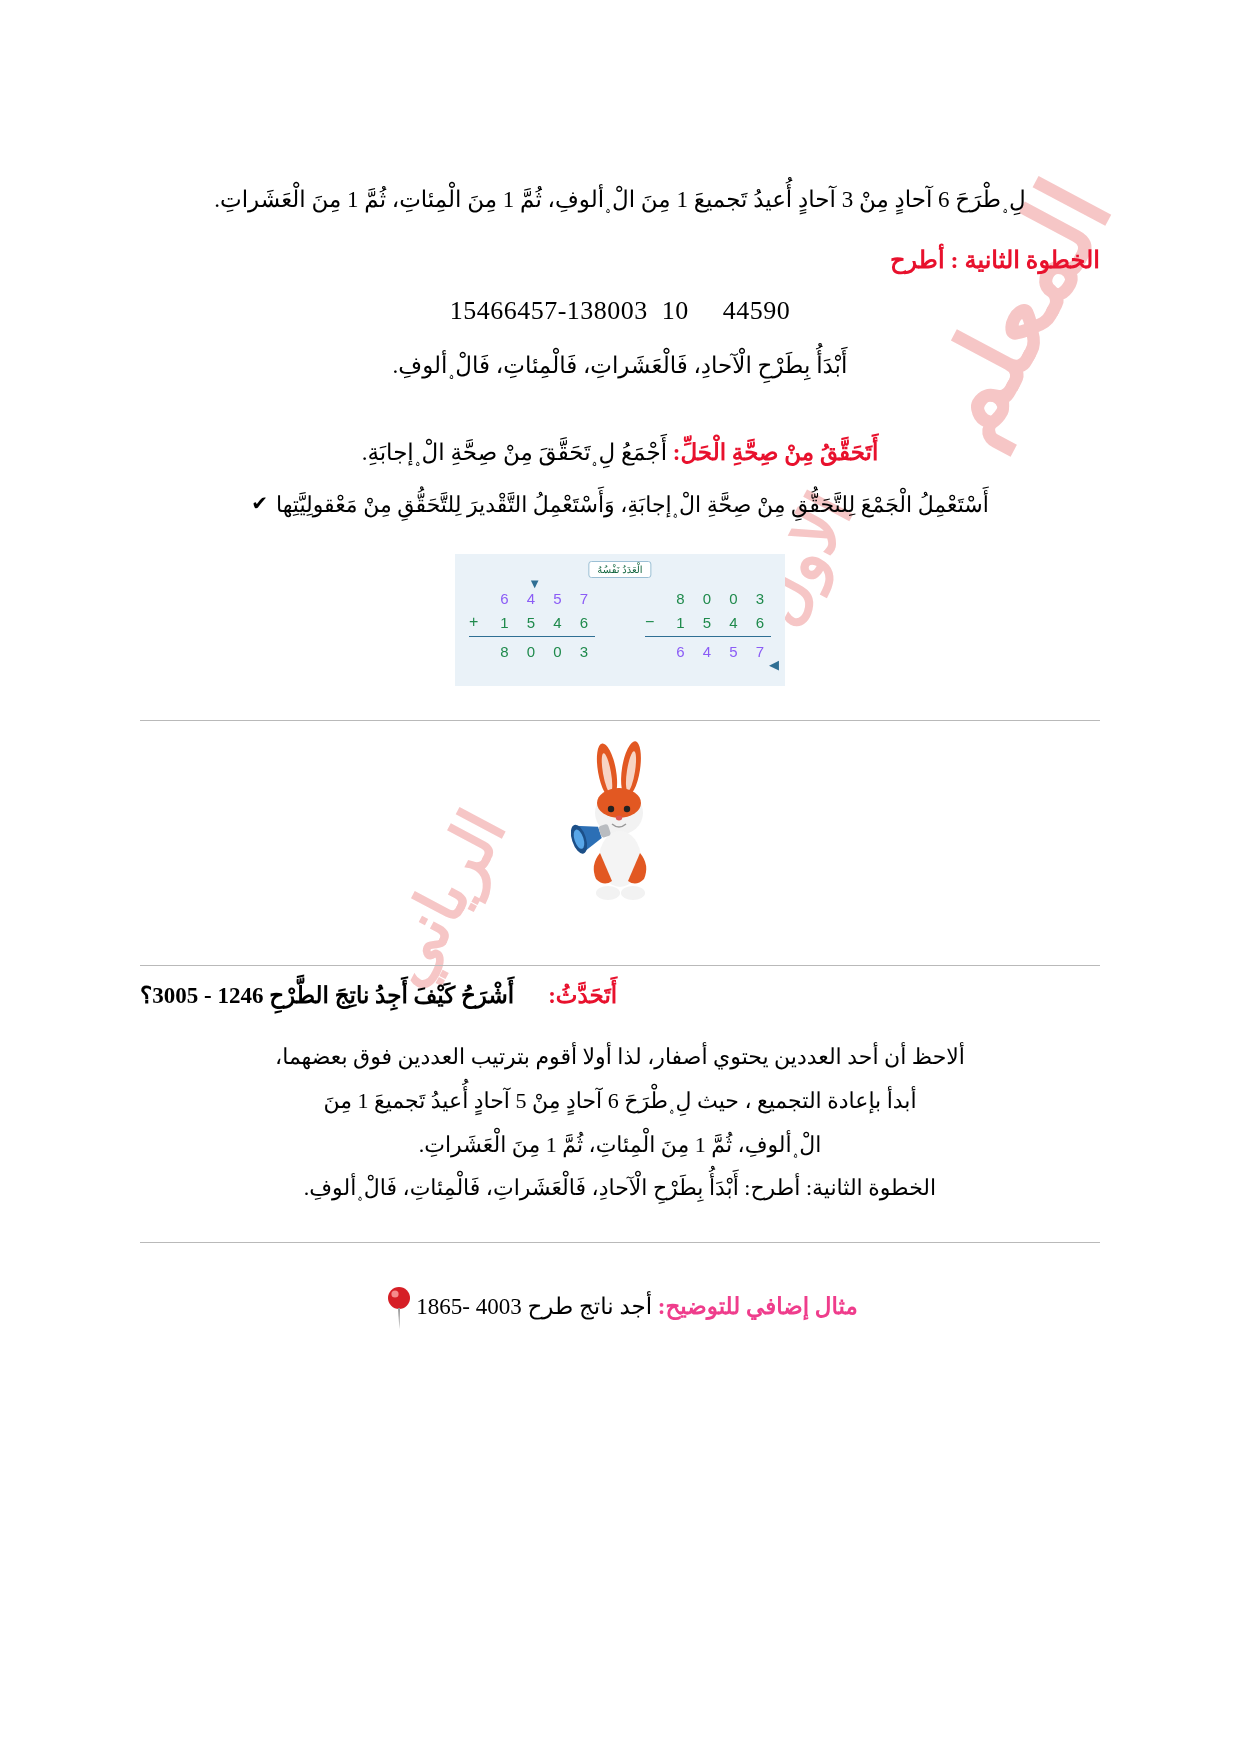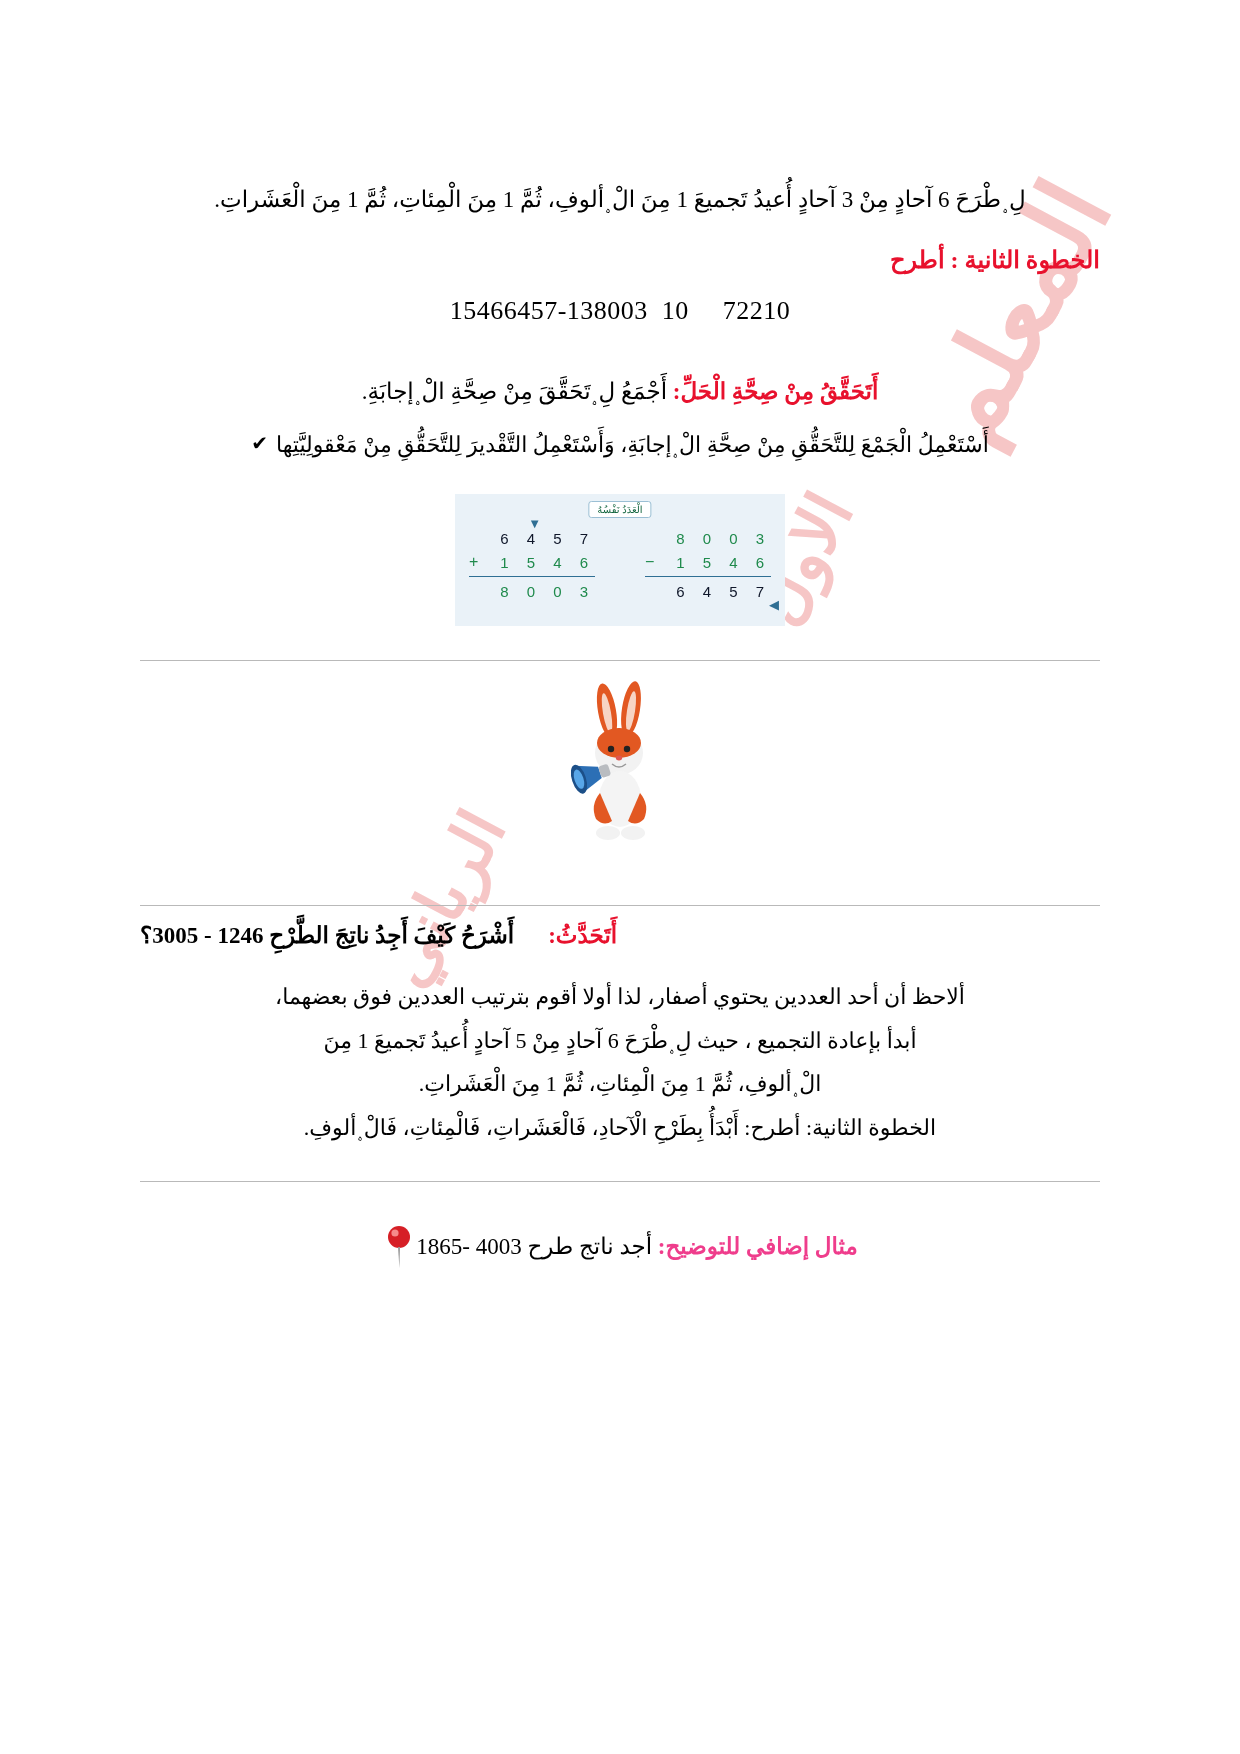--- a/index.html
+++ b/index.html
@@ -167,21 +167,21 @@
     height: 24px;
     color: #1f8a4c;
     direction: ltr;
   }
   .fig-row .op {
     color: #1f8a4c;
     margin-right: auto;
     letter-spacing: 0;
     font-size: 16px;
   }
-  .fig-row.answer { color: #0f172a; }
+  .fig-row.answer { color: #8b5cf6; }
   .fig-row.sub-operand { color: #1f8a4c; }
   .fig-rule {
     border-top: 1px solid #2f6f94;
     margin: 2px 0 2px 0;
   }
   .fig-arrow-top {
     position: absolute;
     left: 86px;
     top: 22px;
     width: 0;
@@ -263,23 +263,24 @@
   </div>
 
   <div class="content">
     <div class="spacer-top"></div>
 
     <p class="ar">لِ﮿طْرَحَ 6 آحادٍ مِنْ 3 آحادٍ أُعيدُ تَجميعَ 1 مِنَ الْ﮿ألوفِ، ثُمَّ 1 مِنَ الْمِئاتِ، ثُمَّ 1 مِنَ الْعَشَراتِ.</p>
 
     <div class="heading-red">الخطوة الثانية : أطرح</div>
 
     <div class="calc-line">
-      <span>15466457-138003</span><span class="gap-sm"></span><span>10</span><span class="gap"></span><span>72210</span>
-    </div>
-
+      <span>15466457-138003</span><span class="gap-sm"></span><span>10</span><span class="gap"></span><span>44590</span>
+    </div>
+
+    <p class="ar">أَبْدَأُ بِطَرْحِ الْآحادِ، فَالْعَشَراتِ، فَالْمِئاتِ، فَالْ﮿ألوفِ.</p>
 
     <div class="verify-block">
       <p class="ar">
         <span class="verify-title">أَتَحَقَّقُ مِنْ صِحَّةِ الْحَلِّ:</span>
         <span>أَجْمَعُ لِ﮿تَحَقَّقَ مِنْ صِحَّةِ الْ﮿إجابَةِ.</span>
       </p>
       <div class="bullet-row">
         <span class="check-mark">✔</span>
         <span class="bullet-text">أَسْتَعْمِلُ الْجَمْعَ لِلتَّحَقُّقِ مِنْ صِحَّةِ الْ﮿إجابَةِ، وَأَسْتَعْمِلُ التَّقْديرَ لِلتَّحَقُّقِ مِنْ مَعْقولِيَّتِها</span>
       </div>

